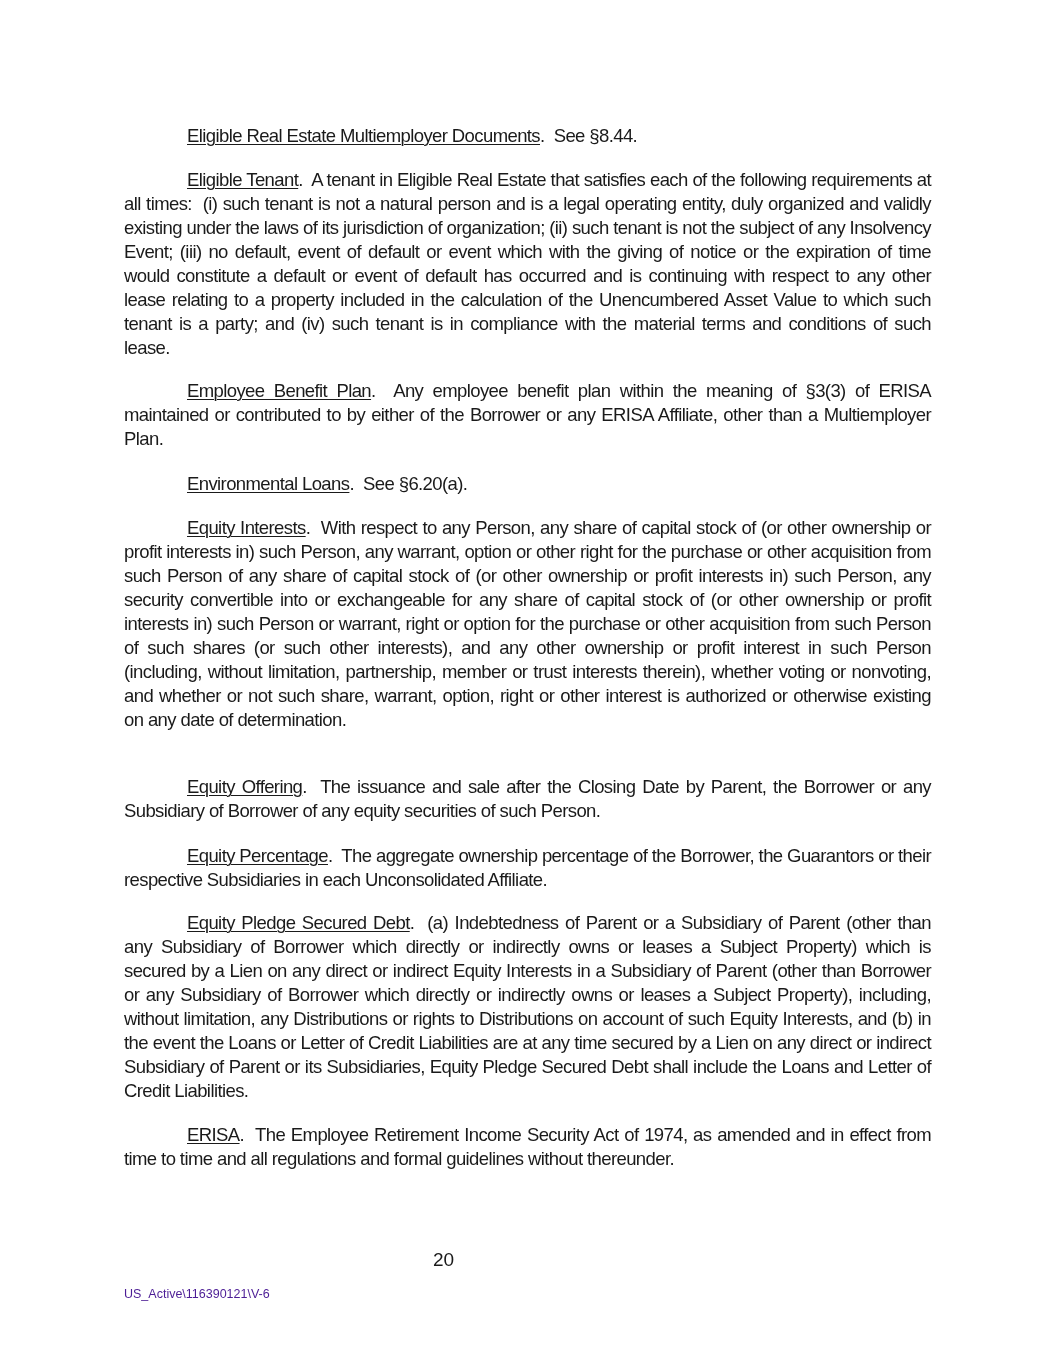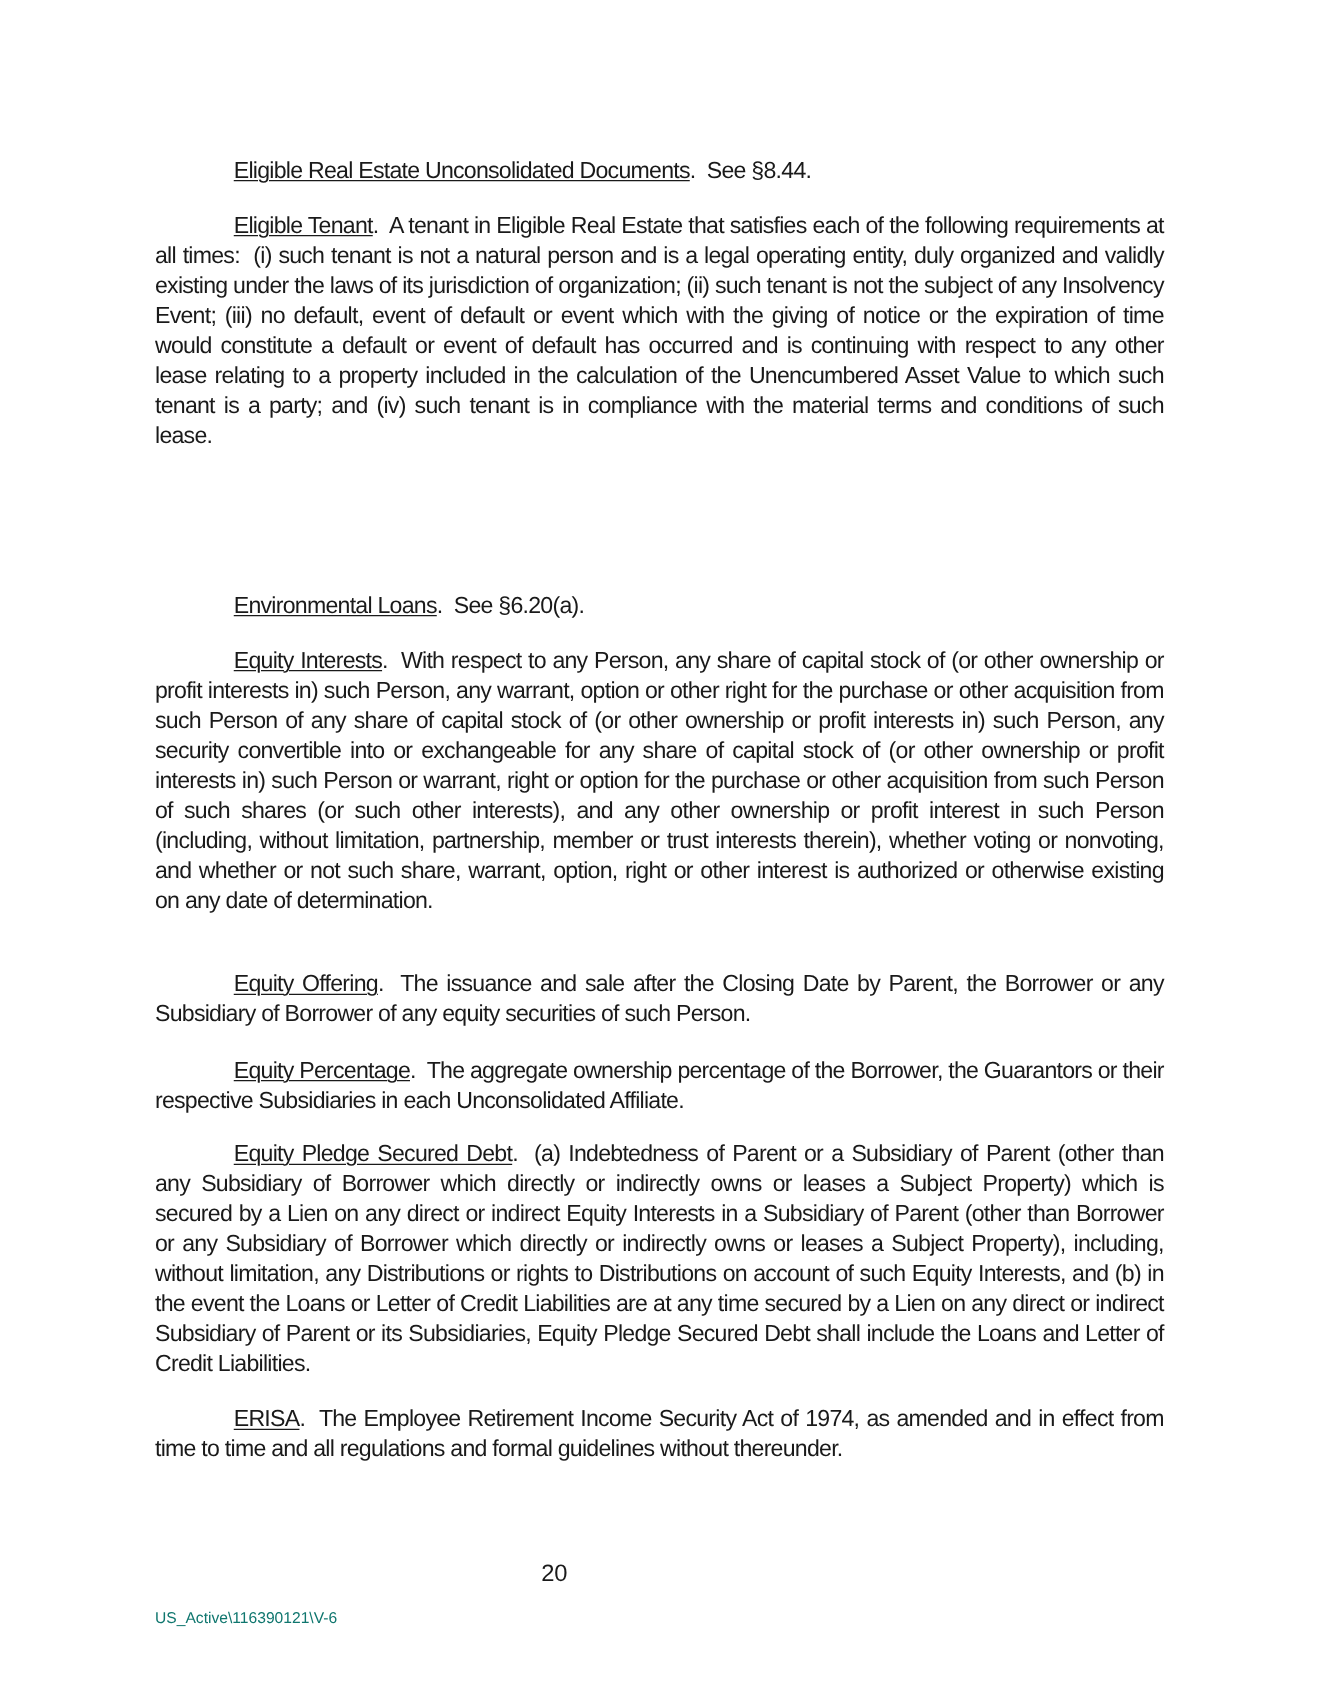--- a/index.html
+++ b/index.html
@@ -45,32 +45,33 @@
     text-align: center;
     font-size: 19px;
     line-height: 24px;
   }
   .footer-id {
     position: absolute;
     left: 124px;
     top: 1286px;
     font-size: 12.5px;
     line-height: 16px;
-    color: #0f766e;
+    color: #4c1d95;
   }
 </style>
 </head>
 <body>
 
 <div class="page">
 
-  <p class="para" style="top:124px; margin:0;"><span class="term">Eligible Real Estate Unconsolidated Documents</span><span>.</span><span style="white-space:pre-wrap;">  See §8.44.</span></p>
+  <p class="para" style="top:124px; margin:0;"><span class="term">Eligible Real Estate Multiemployer Documents</span><span>.</span><span style="white-space:pre-wrap;">  See §8.44.</span></p>
 
   <p class="para" style="top:168px; margin:0;"><span class="term">Eligible Tenant</span><span>.</span><span style="white-space:pre-wrap;">  A tenant in Eligible Real Estate that satisfies each of the following requirements at all times:  (i) such tenant is not a natural person and is a legal operating entity, duly organized and validly existing under the laws of its jurisdiction of organization; (ii) such tenant is not the subject of any Insolvency Event; (iii) no default, event of default or event which with the giving of notice or the expiration of time would constitute a default or event of default has occurred and is continuing with respect to any other lease relating to a property included in the calculation of the Unencumbered Asset Value to which such tenant is a party; and (iv) such tenant is in compliance with the material terms and conditions of such lease.</span></p>
 
+  <p class="para" style="top:379px; margin:0;"><span class="term">Employee Benefit Plan</span><span>.</span><span style="white-space:pre-wrap;">  Any employee benefit plan within the meaning of §3(3) of ERISA maintained or contributed to by either of the Borrower or any ERISA Affiliate, other than a Multiemployer Plan.</span></p>
 
   <p class="para" style="top:472px; margin:0;"><span class="term">Environmental Loans</span><span>.</span><span style="white-space:pre-wrap;">  See §6.20(a).</span></p>
 
   <p class="para" style="top:516px; margin:0;"><span class="term">Equity Interests</span><span>.</span><span style="white-space:pre-wrap;">  With respect to any Person, any share of capital stock of (or other ownership or profit interests in) such Person, any warrant, option or other right for the purchase or other acquisition from such Person of any share of capital stock of (or other ownership or profit interests in) such Person, any security convertible into or exchangeable for any share of capital stock of (or other ownership or profit interests in) such Person or warrant, right or option for the purchase or other acquisition from such Person of such shares (or such other interests), and any other ownership or profit interest in such Person (including, without limitation, partnership, member or trust interests therein), whether voting or nonvoting, and whether or not such share, warrant, option, right or other interest is authorized or otherwise existing on any date of determination.</span></p>
 
   <p class="para" style="top:844px; margin:0;"><span class="term">Equity Percentage</span><span>.</span><span style="white-space:pre-wrap;">  The aggregate ownership percentage of the Borrower, the Guarantors or their respective Subsidiaries in each Unconsolidated Affiliate.</span></p>
 
   <p class="para" style="top:775px; margin:0;"><span class="term">Equity Offering</span><span>.</span><span style="white-space:pre-wrap;">  The issuance and sale after the Closing Date by Parent, the Borrower or any Subsidiary of Borrower of any equity securities of such Person.</span></p>
 
   <p class="para" style="top:911px; margin:0;"><span class="term">Equity Pledge Secured Debt</span><span>.</span><span style="white-space:pre-wrap;">  (a) Indebtedness of Parent or a Subsidiary of Parent (other than any Subsidiary of Borrower which directly or indirectly owns or leases a Subject Property) which is secured by a Lien on any direct or indirect Equity Interests in a Subsidiary of Parent (other than Borrower or any Subsidiary of Borrower which directly or indirectly owns or leases a Subject Property), including, without limitation, any Distributions or rights to Distributions on account of such Equity Interests, and (b) in the event the Loans or Letter of Credit Liabilities are at any time secured by a Lien on any direct or indirect Subsidiary of Parent or its Subsidiaries, Equity Pledge Secured Debt shall include the Loans and Letter of Credit Liabilities.</span></p>

